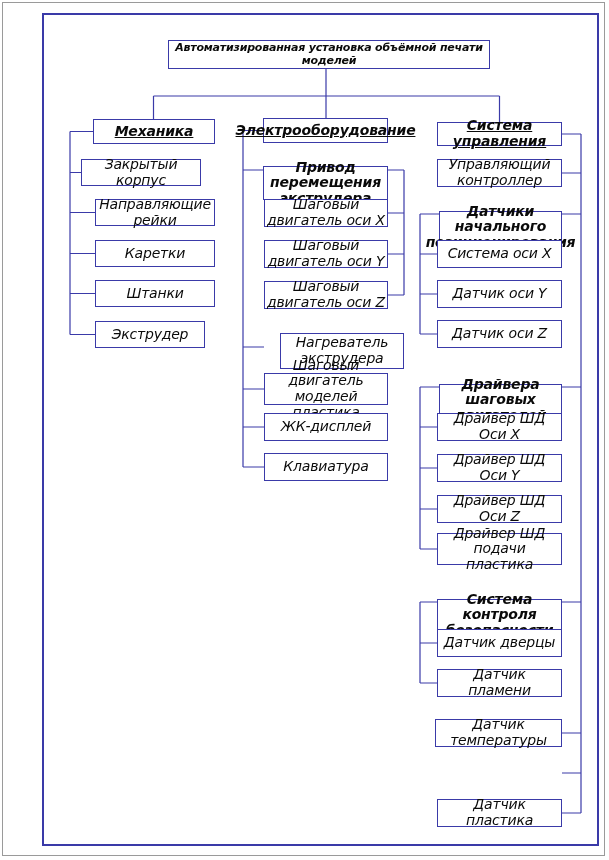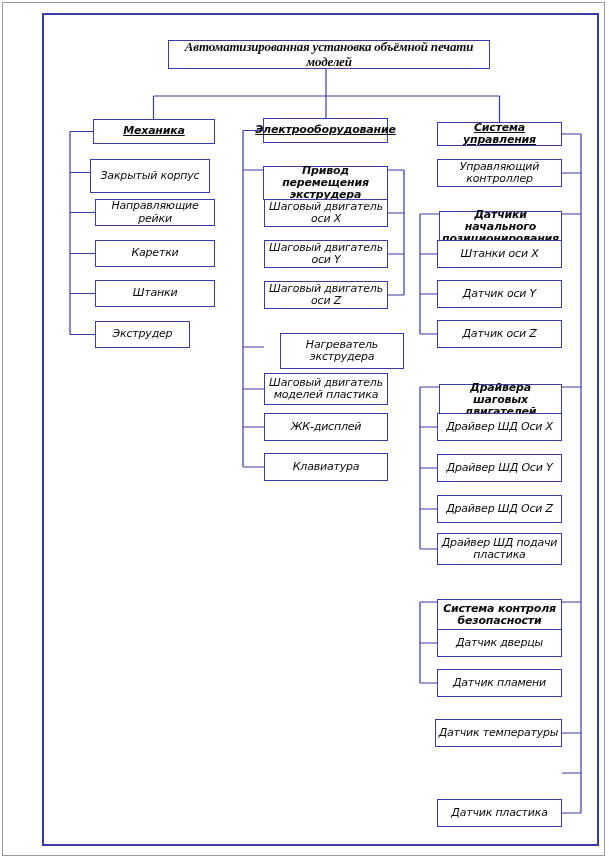--- a/index.html
+++ b/index.html
@@ -15,24 +15,24 @@
   .inner-frame{
     position:absolute;left:42px;top:13px;width:557px;height:833px;
     border:2px solid #3a3aa8;box-sizing:border-box;
   }
   svg.wires{position:absolute;left:0;top:0;width:609px;height:860px;}
   .box{
     position:absolute;box-sizing:border-box;
     border:1.6px solid #3a3aa8;background:#ffffff;
     display:flex;align-items:center;justify-content:center;
     text-align:center;color:#0a0a0a;
-    font-style:italic;font-size:11px;line-height:1.12;
+    font-style:italic;font-size:14px;line-height:1.12;
     letter-spacing:-0.2px;padding:1px 2px;
   }
-  .box.title-style{font-size:13px;font-weight:bold;font-family:Liberation Serif, serif;}
+  .box.title-style{font-size:11px;font-weight:bold;}
   .box.col-header{font-weight:bold;}
   .box.col-header .u{text-decoration:underline;}
   .box.group-header{font-weight:bold;margin-top:13px;}
 </style>
 </head>
 <body>
 
 <div class="page">
   <div class="outer-border"></div>
   <div class="inner-frame"></div>
@@ -52,45 +52,45 @@
       M420,387 V549 M420,387 H439 M420,427 H437 M420,468 H437 M420,509 H437 M420,549 H437
       M420,602 V683 M420,602 H437 M420,643 H437 M420,683 H437
     "></path>
   </svg>
 
   <div class="box title-style" style="left:168px;top:40px;width:322px;height:29px">Автоматизированная установка объёмной печати моделей</div>
 
   <div class="box col-header" style="left:93px;top:119px;width:122px;height:25px">
     <span class="u">Механика</span>
   </div>
-  <div class="box" style="left:90px;top:159px;width:120px;height:34px">Закрытый корпус</div>
+  <div class="box" style="left:81px;top:159px;width:120px;height:27px">Закрытый корпус</div>
   <div class="box" style="left:95px;top:199px;width:120px;height:27px">Направляющие рейки</div>
   <div class="box" style="left:95px;top:240px;width:120px;height:27px">Каретки</div>
   <div class="box" style="left:95px;top:280px;width:120px;height:27px">Штанки</div>
-  <div class="box" style="left:95px;top:321px;width:95px;height:27px">Экструдер</div>
+  <div class="box" style="left:95px;top:321px;width:110px;height:27px">Экструдер</div>
 
   <div class="box col-header" style="left:263px;top:118px;width:125px;height:25px">
     <span class="u">Электрооборудование</span>
   </div>
   <div class="box group-header" style="left:263px;top:153px;width:125px;height:34px">Привод перемещения экструдера</div>
   <div class="box" style="left:264px;top:199px;width:124px;height:28px">Шаговый двигатель оси X</div>
   <div class="box" style="left:264px;top:240px;width:124px;height:28px">Шаговый двигатель оси Y</div>
   <div class="box" style="left:264px;top:281px;width:124px;height:28px">Шаговый двигатель оси Z</div>
   <div class="box" style="left:280px;top:333px;width:124px;height:36px">Нагреватель экструдера</div>
   <div class="box" style="left:264px;top:373px;width:124px;height:32px">Шаговый двигатель моделей пластика</div>
   <div class="box" style="left:264px;top:413px;width:124px;height:28px">ЖК-дисплей</div>
   <div class="box" style="left:264px;top:453px;width:124px;height:28px">Клавиатура</div>
 
   <div class="box col-header" style="left:437px;top:122px;width:125px;height:24px">
     <span class="u">Система управления</span>
   </div>
   <div class="box" style="left:437px;top:159px;width:125px;height:28px">Управляющий контроллер</div>
 
   <div class="box group-header" style="left:439px;top:198px;width:123px;height:32px">Датчики начального позиционирования</div>
-  <div class="box" style="left:437px;top:240px;width:125px;height:28px">Штанки оси X</div>
+  <div class="box" style="left:437px;top:240px;width:125px;height:28px">Система оси X</div>
   <div class="box" style="left:437px;top:280px;width:125px;height:28px">Датчик оси Y</div>
   <div class="box" style="left:437px;top:320px;width:125px;height:28px">Датчик оси Z</div>
 
   <div class="box group-header" style="left:439px;top:371px;width:123px;height:32px">Драйвера шаговых двигателей</div>
   <div class="box" style="left:437px;top:413px;width:125px;height:28px">Драйвер ШД Оси X</div>
   <div class="box" style="left:437px;top:495px;width:125px;height:28px">Драйвер ШД Оси Z</div>
   <div class="box" style="left:437px;top:454px;width:125px;height:28px">Драйвер ШД Оси Y</div>
   <div class="box" style="left:437px;top:533px;width:125px;height:32px">Драйвер ШД подачи пластика</div>
 
   <div class="box group-header" style="left:437px;top:586px;width:125px;height:32px">Система контроля безопасности</div>

